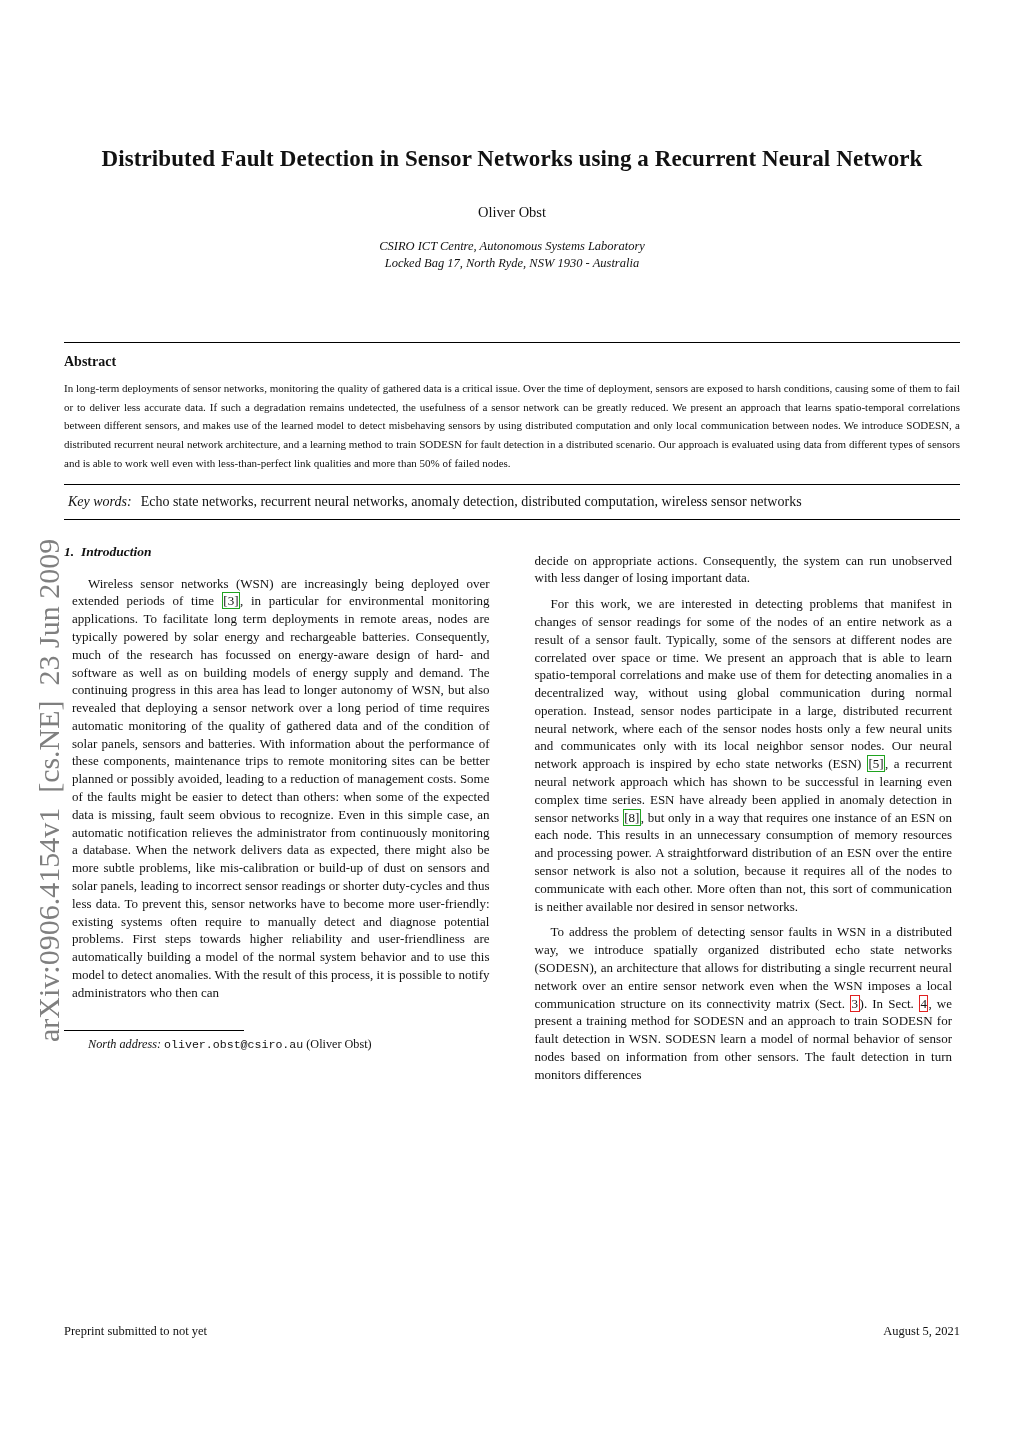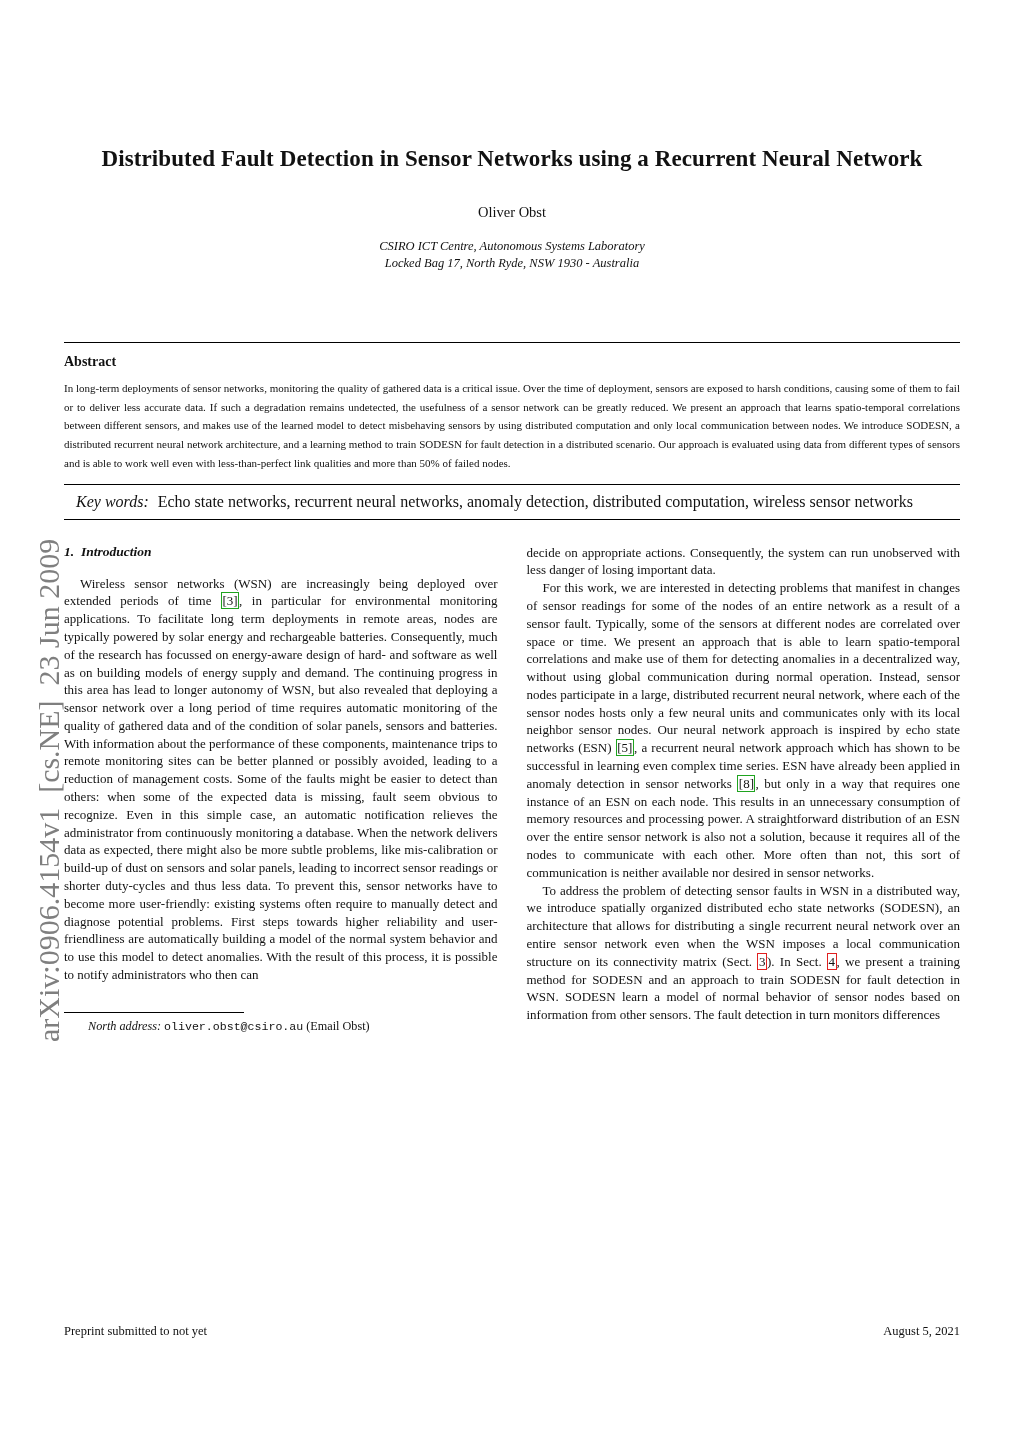--- a/index.html
+++ b/index.html
@@ -50,42 +50,42 @@
   }
   .abstract-text {
     margin: 9px 0 0 0;
     font-size: 11px;
     line-height: 18.7px;
     text-align: justify;
     hyphens: auto;
   }
   .rule-mid1 { margin-top: 11px; }
   .keywords {
-    margin: 8px 12px;
-    font-size: 16px;
+    margin: 8px 4px;
+    font-size: 14px;
     line-height: 18px;
   }
   .kw-label { font-style: italic; margin-right: 9px; }
   .rule-mid2 { margin-top: 0px; }
   .columns {
     display: flex;
     gap: 29px;
     margin-top: 24px;
     align-items: flex-start;
   }
   .col { flex: 1 1 0; min-width: 0; }
   .section-heading {
     margin: 0 0 15px 0;
     font-size: 13.5px;
     font-weight: bold;
     white-space: pre-wrap;
     font-style: italic;
   }
   .col p {
-    margin: 0;
+    margin: 8px;
     font-size: 13px;
     line-height: 17.8px;
     text-align: justify;
     hyphens: auto;
   }
   .col p.indent { text-indent: 16px; }
   .seg-cite {
     border: 1px solid var(--cite_border, #1fa31f);
     padding: 0 0.5px;
     line-height: 1;
@@ -165,21 +165,21 @@
 
       <div class="col">
         <h2 class="section-heading">1.  Introduction</h2>
         <p class="indent"><span>Wireless sensor networks (WSN) are increasingly being deployed over extended periods of time </span><span class="seg-cite">[3]</span><span>, in particular for environmental monitoring applications. To facilitate long term deployments in remote areas, nodes are typically powered by solar energy and rechargeable batteries. Consequently, much of the research has focussed on energy-aware design of hard- and software as well as on building models of energy supply and demand. The continuing progress in this area has lead to longer autonomy of WSN, but also revealed that deploying a sensor network over a long period of time requires automatic monitoring of the quality of gathered data and of the condition of solar panels, sensors and batteries. With information about the performance of these components, maintenance trips to remote monitoring sites can be better planned or possibly avoided, leading to a reduction of management costs. Some of the faults might be easier to detect than others: when some of the expected data is missing, fault seem obvious to recognize. Even in this simple case, an automatic notification relieves the administrator from continuously monitoring a database. When the network delivers data as expected, there might also be more subtle problems, like mis-calibration or build-up of dust on sensors and solar panels, leading to incorrect sensor readings or shorter duty-cycles and thus less data. To prevent this, sensor networks have to become more user-friendly: existing systems often require to manually detect and diagnose potential problems. First steps towards higher reliability and user-friendliness are automatically building a model of the normal system behavior and to use this model to detect anomalies. With the result of this process, it is possible to notify administrators who then can</span></p>
 
         <div class="footnote">
           <hr class="fn-rule">
           <div class="fn-text">
             <span class="fn-label">North address:</span>
             <span class="fn-email">oliver.obst@csiro.au</span>
-            <span>(Email Obst)</span>
+            <span>(Oliver Obst)</span>
           </div>
         </div>
       </div>
 
       <div class="col">
         <p>decide on appropriate actions. Consequently, the system can run unobserved with less danger of losing important data.</p>
         <p class="indent"><span>For this work, we are interested in detecting problems that manifest in changes of sensor readings for some of the nodes of an entire network as a result of a sensor fault. Typically, some of the sensors at different nodes are correlated over space or time. We present an approach that is able to learn spatio-temporal correlations and make use of them for detecting anomalies in a decentralized way, without using global communication during normal operation. Instead, sensor nodes participate in a large, distributed recurrent neural network, where each of the sensor nodes hosts only a few neural units and communicates only with its local neighbor sensor nodes. Our neural network approach is inspired by echo state networks (ESN) </span><span class="seg-cite">[5]</span><span>, a recurrent neural network approach which has shown to be successful in learning even complex time series. ESN have already been applied in anomaly detection in sensor networks </span><span class="seg-cite">[8]</span><span>, but only in a way that requires one instance of an ESN on each node. This results in an unnecessary consumption of memory resources and processing power. A straightforward distribution of an ESN over the entire sensor network is also not a solution, because it requires all of the nodes to communicate with each other. More often than not, this sort of communication is neither available nor desired in sensor networks.</span></p>
         <p class="indent"><span>To address the problem of detecting sensor faults in WSN in a distributed way, we introduce spatially organized distributed echo state networks (SODESN), an architecture that allows for distributing a single recurrent neural network over an entire sensor network even when the WSN imposes a local communication structure on its connectivity matrix (Sect. </span><span class="seg-ref">3</span><span>). In Sect. </span><span class="seg-ref">4</span><span>, we present a training method for SODESN and an approach to train SODESN for fault detection in WSN. SODESN learn a model of normal behavior of sensor nodes based on information from other sensors. The fault detection in turn monitors differences</span></p>
       </div>
 

